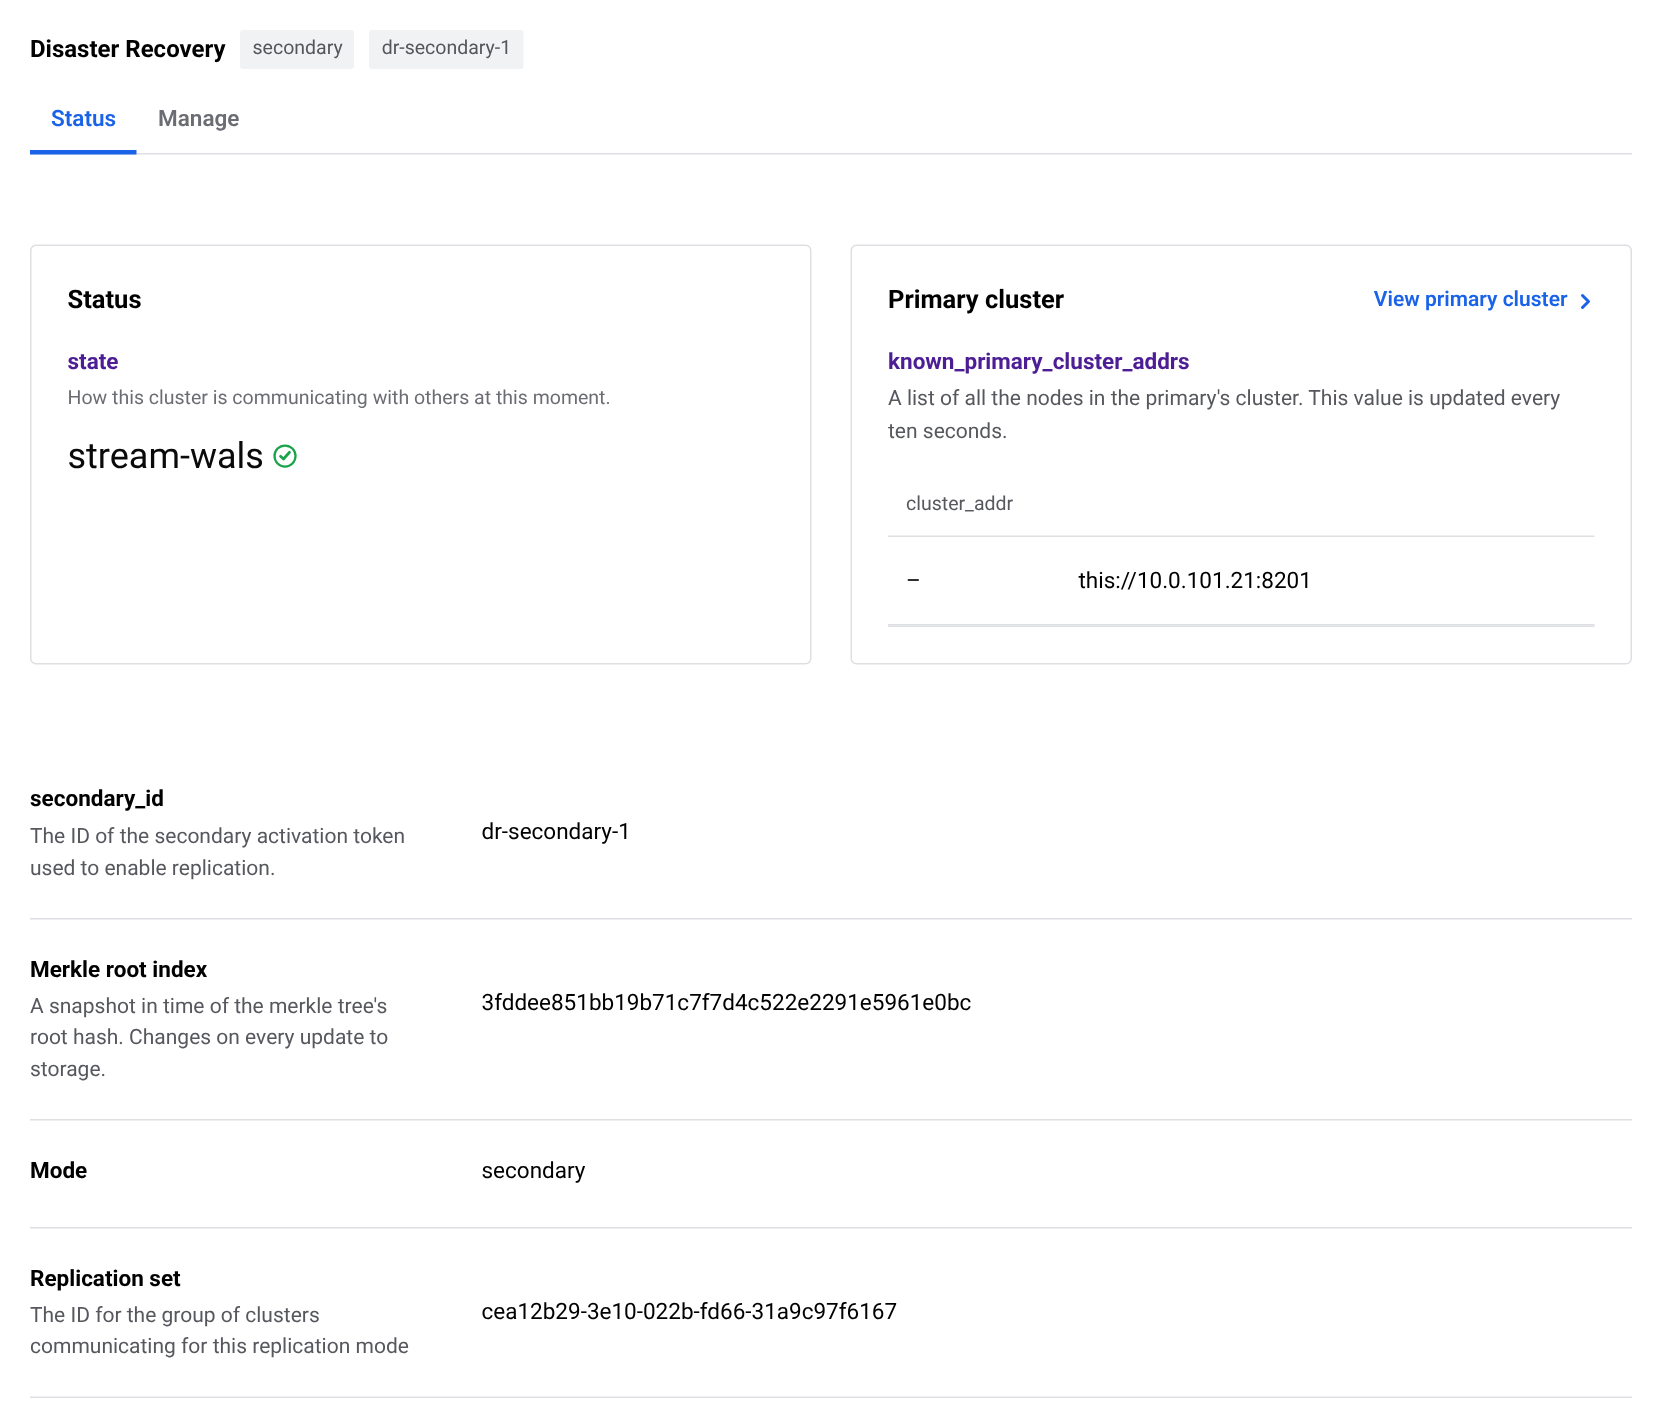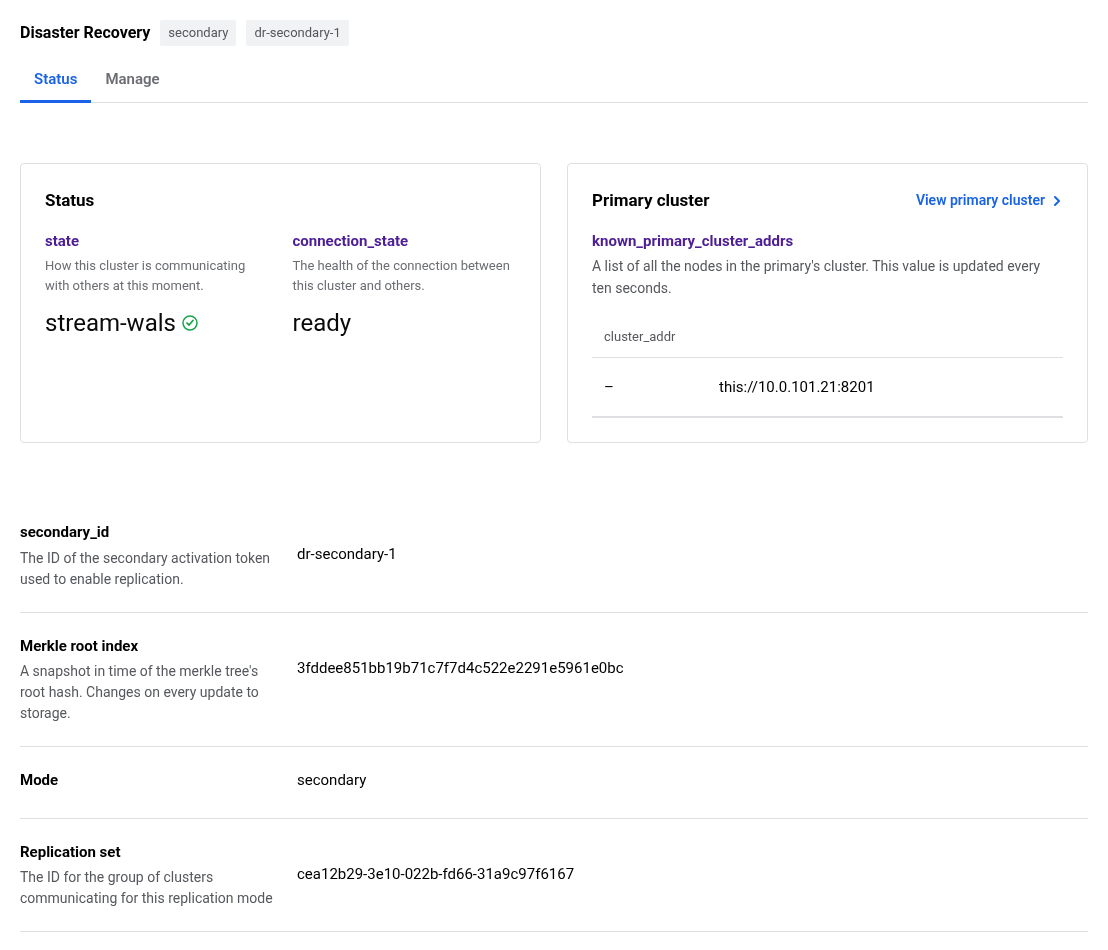--- a/index.html
+++ b/index.html
@@ -147,21 +147,21 @@
       color: #000;
       width: 115px;
     }
     .info-list {
       margin-top: 56px;
     }
     .info-row {
       display: flex;
       padding: 22px 0;
       border-bottom: 1px solid #dedfe3;
-      gap: 12px;
+      gap: 36px;
     }
     .info-left {
       width: 265px;
       flex-shrink: 0;
     }
     .info-label {
       font-size: 15px;
       font-weight: 700;
       color: #000;
       margin-bottom: 4px;
@@ -205,25 +205,20 @@
         <div class="field-label">state</div>
         <div class="field-desc">How this cluster is communicating with others at this moment.</div>
         <div class="big-value">
           <span>stream-wals</span>
           <svg class="check-icon" viewBox="0 0 16 16" fill="none">
             <circle cx="8" cy="8" r="7" stroke="#1aa34a" stroke-width="1.5"></circle>
             <path d="M5 8.2 L7 10 L11 5.5" stroke="#1aa34a" stroke-width="1.8" stroke-linecap="round" stroke-linejoin="round"></path>
           </svg>
         </div>
       </div>
-      <div class="status-item">
-        <div class="field-label">connection_state</div>
-        <div class="field-desc">The health of the connection between this cluster and others.</div>
-        <div class="big-value">ready</div>
-      </div>
     </div>
   </div>
 
   <div class="card">
     <div class="card-header">
       <div class="card-title">Primary cluster</div>
       <a class="link-action">
         <span>View primary cluster</span>
         <svg viewBox="0 0 12 12" fill="none">
           <path d="M4 2 L8 6 L4 10" stroke="#1a63e8" stroke-width="2" stroke-linecap="round" stroke-linejoin="round"></path>

